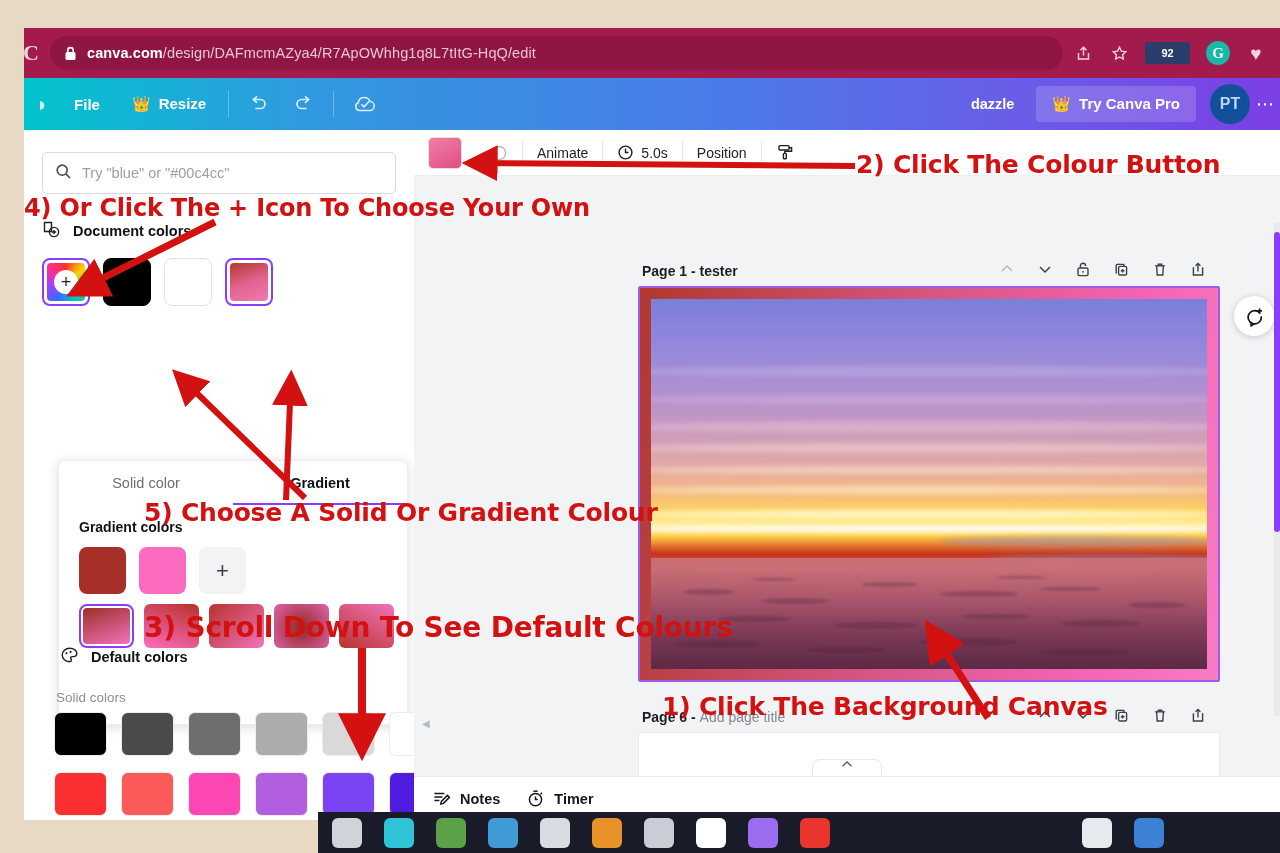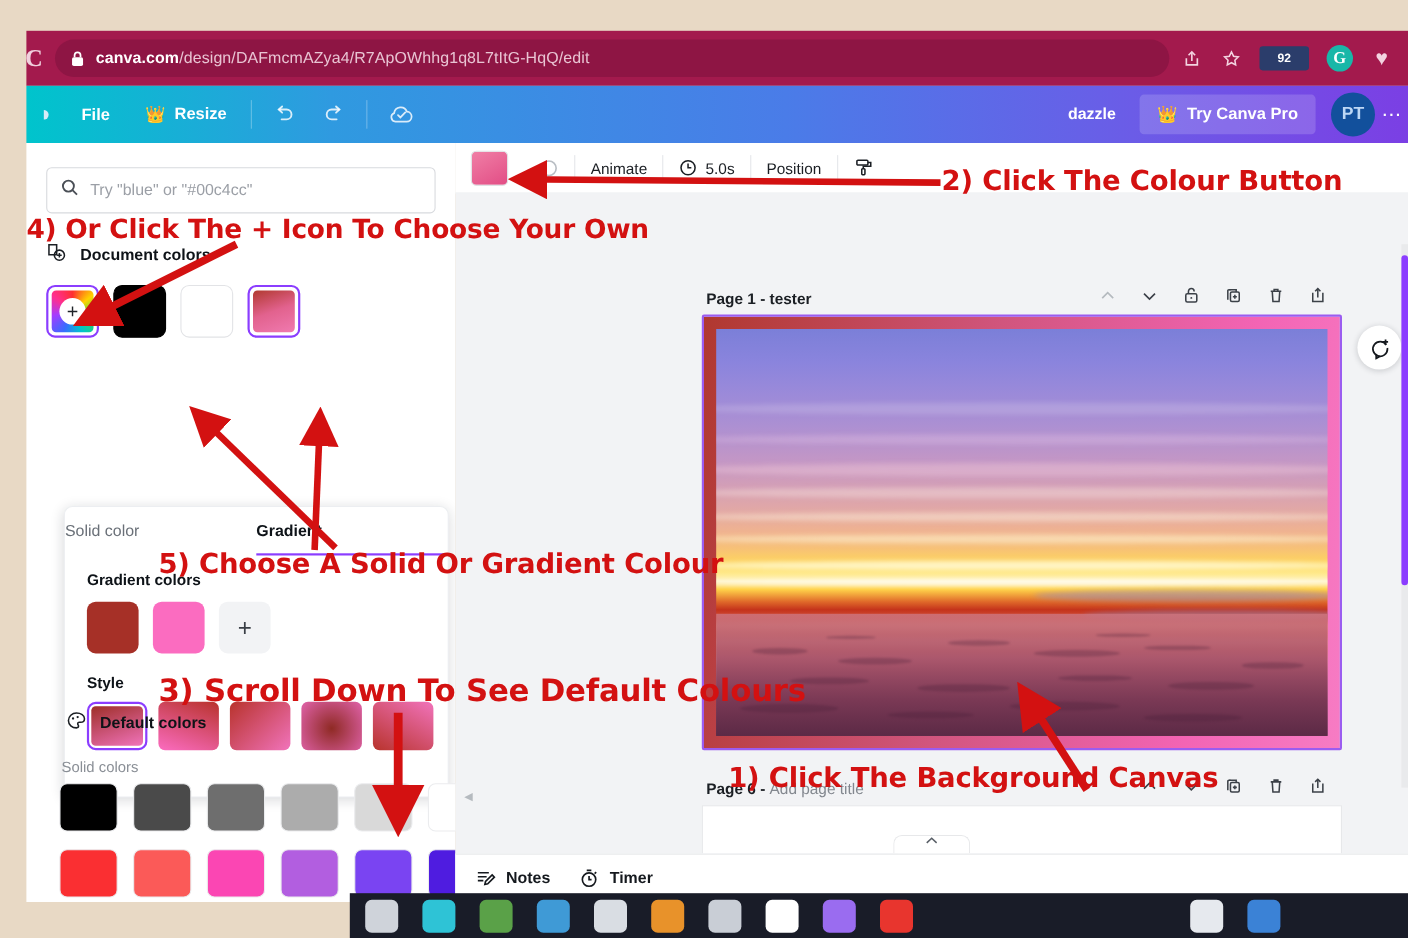--- a/index.html
+++ b/index.html
@@ -113,21 +113,21 @@
   
   .grad-card {
     position: absolute; left: 34px; top: 330px;
     width: 350px; height: 265px;
     background: #ffffff; border-radius: 8px;
     box-shadow: 0 2px 12px rgba(20,25,35,.16);
     border: 1px solid #eceef1;
   }
   .tabs { display: flex; padding: 14px 0 0 0; }
   .tab {
-    flex: 1; font-size: 14.5px;
+    flex: 1; text-align: center; font-size: 14.5px;
     padding-bottom: 12px; color: #6a7078;
   }
   .tab.active { color: #0e1318; font-weight: bold; border-bottom: 2px solid #8b3dff; }
   .gc-label { font-size: 14px; font-weight: bold; color: #0e1318; margin: 14px 0 0 20px; }
   .gc-swatches { display: flex; gap: 13px; margin: 12px 0 0 20px; }
   .gsw { width: 47px; height: 47px; border-radius: 8px; }
   .gsw.add {
     background: #f2f3f5; display: flex; align-items: center; justify-content: center;
     color: #3a3f46; font-size: 22px; line-height: 1;
   }
@@ -400,21 +400,20 @@
       <div class="tabs">
         <div class="tab">Solid color</div>
         <div class="tab active">Gradient</div>
       </div>
       <div class="gc-label">Gradient colors</div>
       <div class="gc-swatches">
         <div class="gsw" style="background:#a63027"></div>
         <div class="gsw" style="background:#fb6cc0"></div>
         <div class="gsw add">+</div>
       </div>
-      <div class="style-label">Style</div>
       <div class="style-row">
         <div class="stsw sel">
             <div class="inner" style="background:linear-gradient(160deg,#9e2f28,#f173bb)"></div>
           </div>
         <div class="stsw" style="background:linear-gradient(200deg,#b8332c,#fb6cc0)"></div>
         <div class="stsw" style="background:linear-gradient(135deg,#b8332c,#f173bb)"></div>
         <div class="stsw" style="background:radial-gradient(circle at 50% 55%,#8f2a24,#e163ab)"></div>
         <div class="stsw" style="background:linear-gradient(30deg,#b8332c,#f173bb)"></div>
       </div>
     </div>

